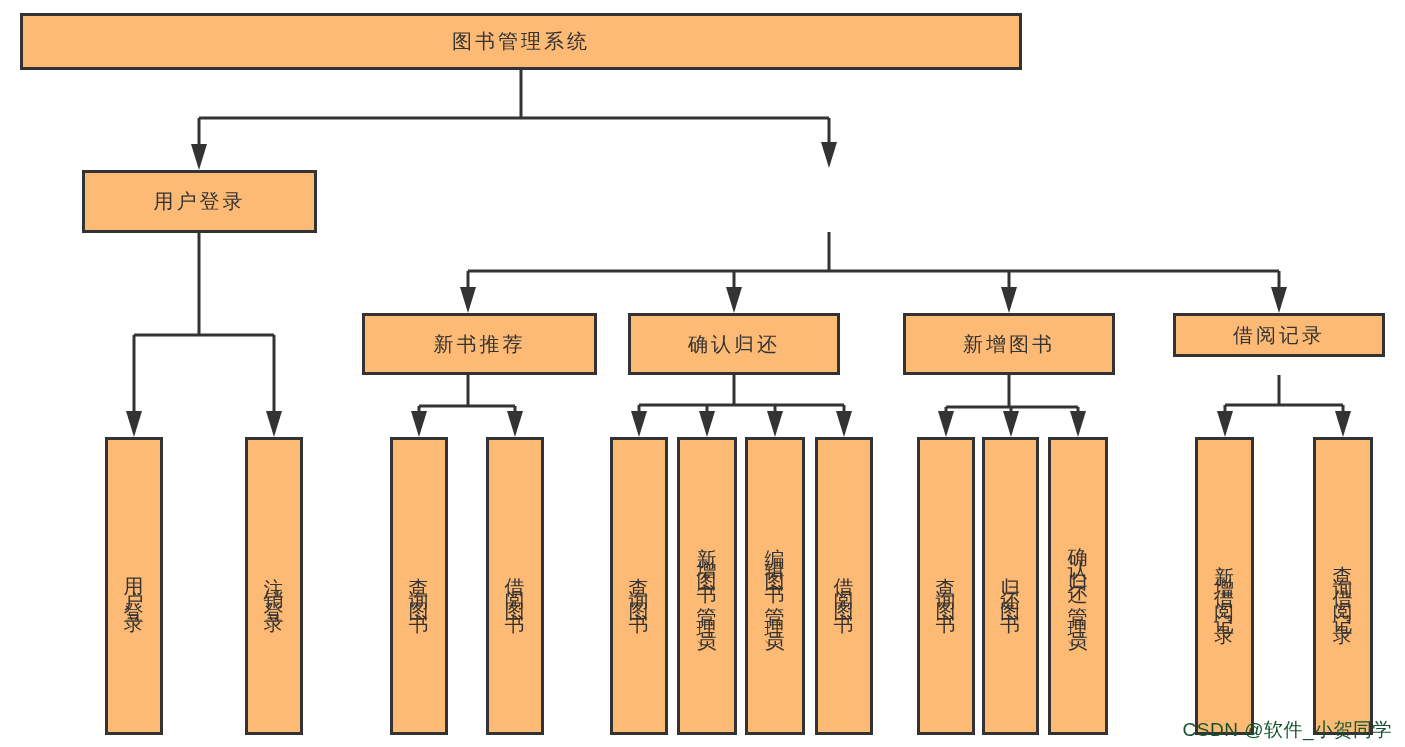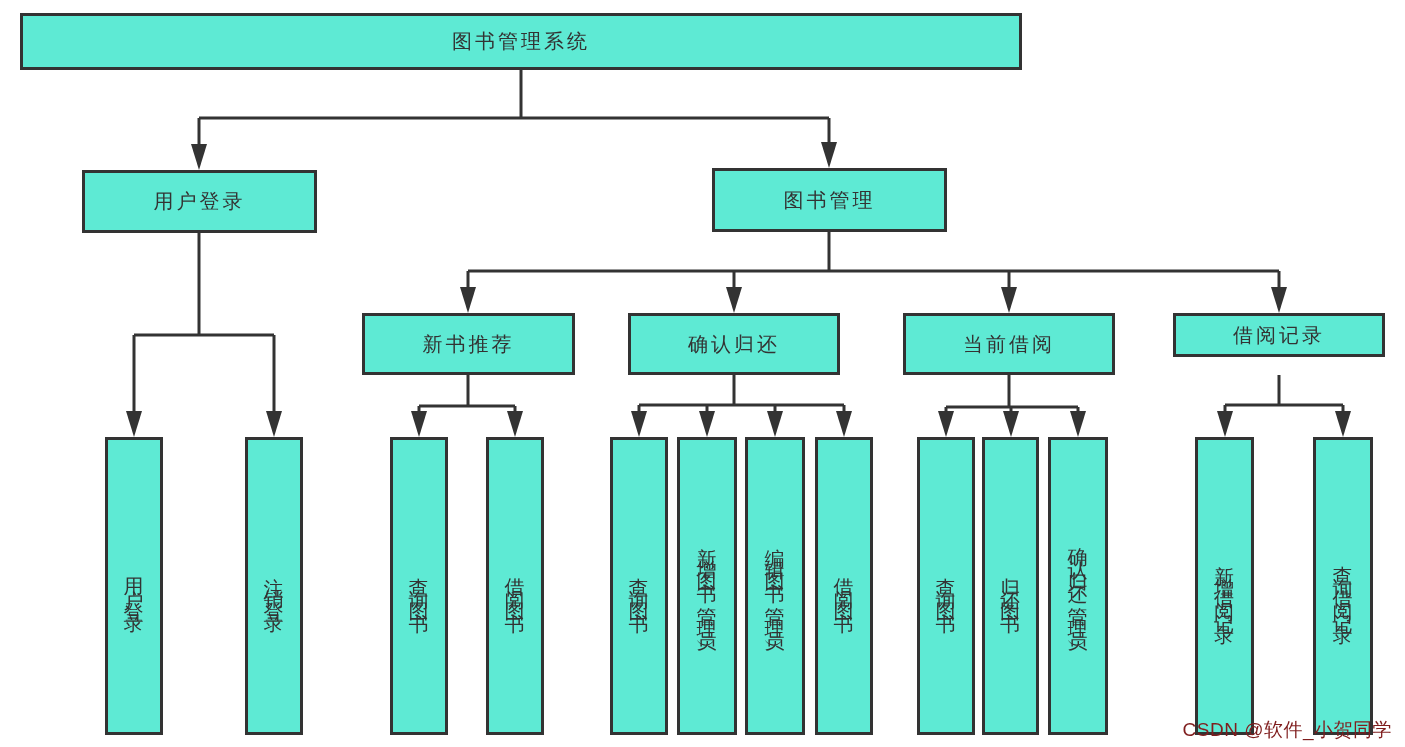--- a/index.html
+++ b/index.html
@@ -14,42 +14,42 @@
   }
   .connectors {
     position: absolute;
     left: 0; top: 0;
     width: 1405px; height: 747px;
   }
   .node {
     position: absolute;
     box-sizing: border-box;
     border: 3px solid #333333;
-    background: #5eead4;
+    background: #fdba74;
     display: flex;
     align-items: center;
     justify-content: center;
     font-size: 20px;
     color: #333333;
   }
   .h-node { letter-spacing: 3px; white-space: nowrap; }
   .v-node {
     writing-mode: vertical-rl;
     text-orientation: mixed;
     letter-spacing: 12px;
     line-height: 1;
     top: 437px;
     width: 58px;
     height: 298px;
   }
   
   .b-root { left: 20px;  top: 13px;  width: 1002px; height: 57px; }
   .b-l2-0 { left: 82px;  top: 170px; width: 235px;  height: 63px; }
   .b-l2-1 { left: 712px; top: 168px; width: 235px;  height: 64px; }
-  .b-l3-0 { left: 362px; top: 313px; width: 213px;  height: 62px; }
+  .b-l3-0 { left: 362px; top: 313px; width: 235px;  height: 62px; }
   .b-l3-1 { left: 628px; top: 313px; width: 212px;  height: 62px; }
   .b-l3-2 { left: 903px; top: 313px; width: 212px;  height: 62px; }
   .b-l3-3 { left: 1173px;top: 313px; width: 212px;  height: 44px; }
   
   .b-lf-0  { left: 105px; }
   .b-lf-1  { left: 245px; }
   .b-lf-2  { left: 390px; }
   .b-lf-3  { left: 486px; }
   .b-lf-4  { left: 610px; }
   .b-lf-5  { left: 677px; width: 60px; }
@@ -58,21 +58,21 @@
   .b-lf-8  { left: 917px; }
   .b-lf-9  { left: 982px;  width: 57px; }
   .b-lf-10 { left: 1048px; width: 60px; }
   .b-lf-11 { left: 1195px; width: 59px; }
   .b-lf-12 { left: 1313px; width: 60px; }
   .watermark {
     position: absolute;
     right: 13px;
     bottom: 4px;
     font-size: 19px;
-    color: #7f1d1d;
+    color: #14532d;
     z-index: 10;
     letter-spacing: 0.5px;
     white-space: nowrap;
   }
 </style>
 </head>
 <body>
 
 <div class="canvas">
 
@@ -138,25 +138,24 @@
       <polygon points="1003,411 1019,411 1011,437"></polygon>
       <polygon points="1070,411 1086,411 1078,437"></polygon>
       <polygon points="1217,411 1233,411 1225,437"></polygon>
       <polygon points="1335,411 1351,411 1343,437"></polygon>
     </g>
   </svg>
 
   <div class="node h-node b-root">图书管理系统</div>
 
   <div class="node h-node b-l2-0">用户登录</div>
-  <div class="node h-node b-l2-1">图书管理</div>
 
   <div class="node h-node b-l3-0">新书推荐</div>
   <div class="node h-node b-l3-1">确认归还</div>
-  <div class="node h-node b-l3-2">当前借阅</div>
+  <div class="node h-node b-l3-2">新增图书</div>
   <div class="node h-node b-l3-3">借阅记录</div>
 
   <div class="node v-node b-lf-0">用户登录</div>
   <div class="node v-node b-lf-1">注销登录</div>
 
   <div class="node v-node b-lf-2">查询图书</div>
   <div class="node v-node b-lf-3">借阅图书</div>
 
   <div class="node v-node b-lf-4">查询图书</div>
   <div class="node v-node b-lf-5">新增图书（管理员）</div>

